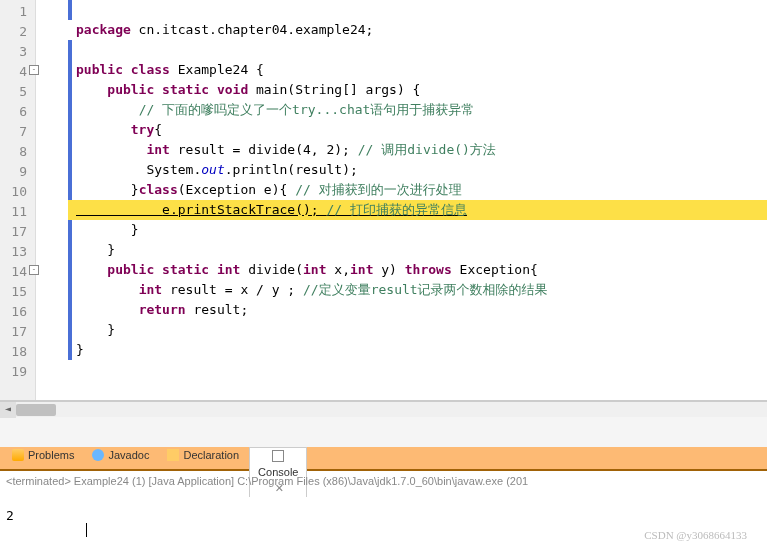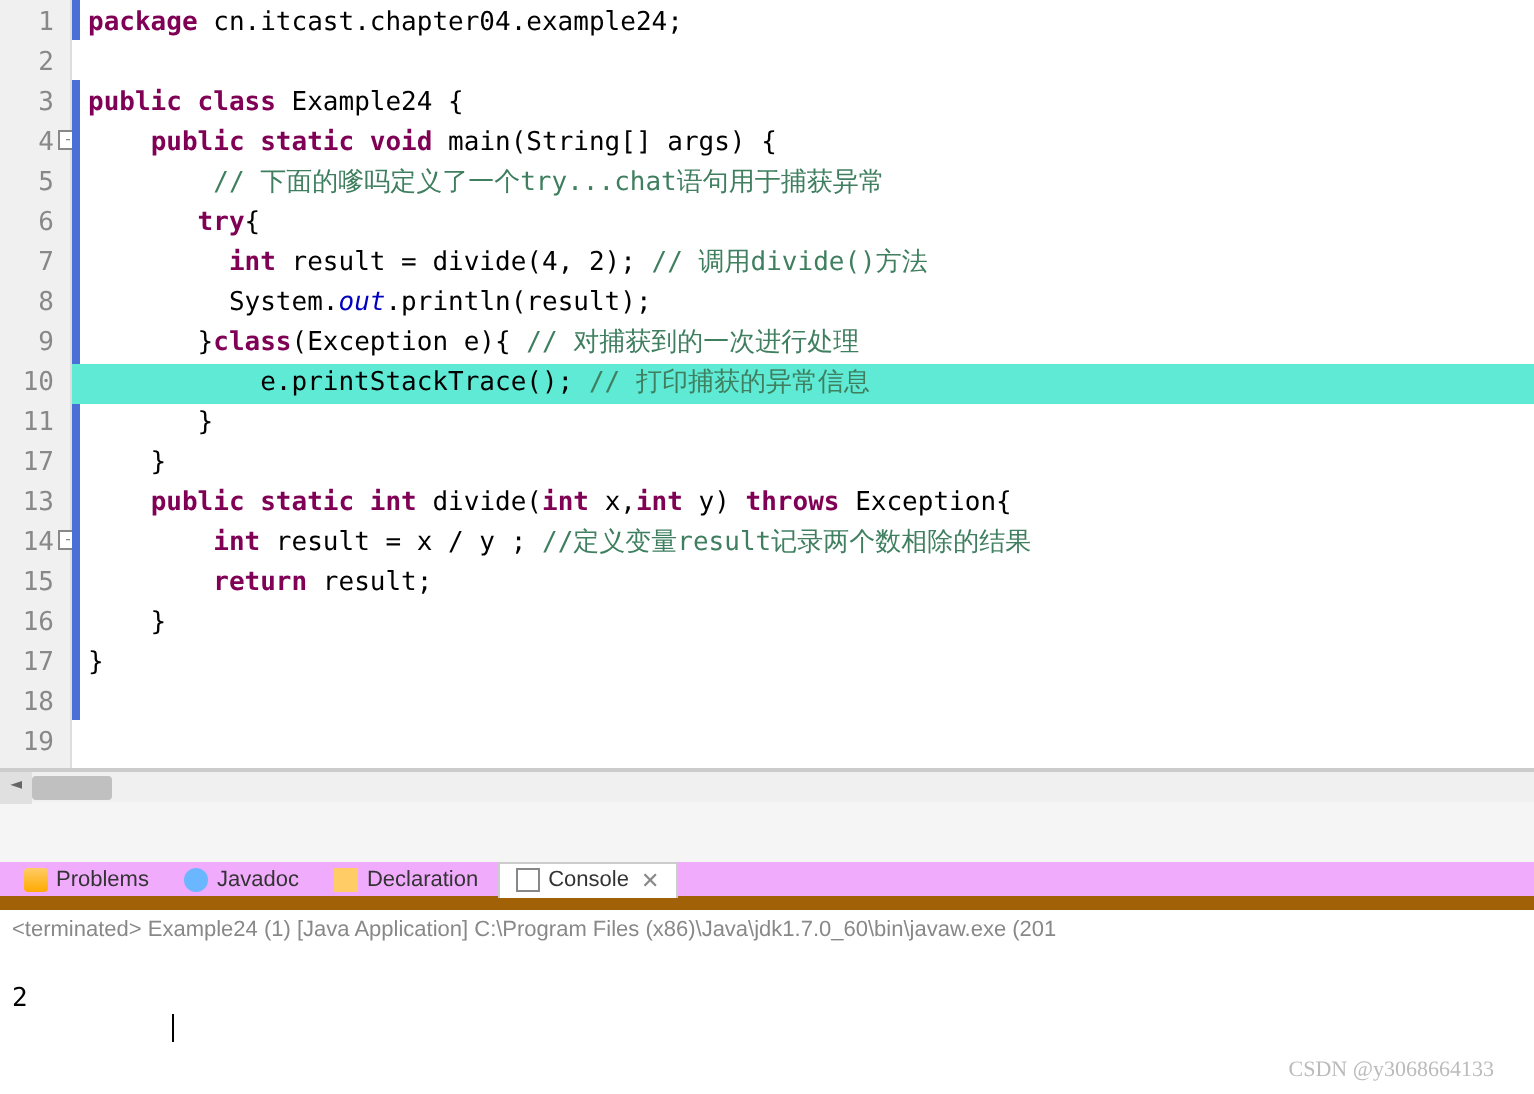--- a/index.html
+++ b/index.html
@@ -3,40 +3,40 @@
   <meta charset="utf-8">
   <style>
     * { margin: 0; padding: 0; box-sizing: border-box; }
     body { font-family: Consolas, Monaco, monospace; font-size: 13px; background: #fff; width: 767px; }
     
     .editor { display: flex; background: #fff; border-bottom: 1px solid #ccc; }
     .gutter { background: #f0f0f0; text-align: right; padding: 2px 8px 2px 4px; color: #888; user-select: none; border-right: 1px solid #ddd; min-width: 36px; }
     .gutter-line { height: 20px; line-height: 20px; position: relative; }
     .fold-indicator { position: absolute; right: -12px; top: 3px; width: 10px; height: 10px; border: 1px solid #888; background: #fff; font-size: 8px; line-height: 8px; text-align: center; color: #888; }
     
-    .code-area { flex: 1; padding: 2px 0; position: relative; overflow: hidden; }
+    .code-area { flex: 1; padding: 20px 0; position: relative; overflow: hidden; margin-left: 32px; }
     .code-line { height: 20px; line-height: 20px; white-space: pre; padding-left: 8px; position: relative; }
-    .code-line.highlighted { background: #5eead4; }
+    .code-line.highlighted { background: #fde047; text-decoration: underline; }
     .marker-bar { position: absolute; left: 0; top: 0; width: 4px; height: 100%; }
     .marker { position: absolute; left: 0; width: 4px; height: 20px; background: #4a6fd6; }
     
     .kw { color: #7f0055; font-weight: bold; }
     .comment { color: #3f7f5f; }
     .static-field { color: #0000c0; font-style: italic; }
     .normal { color: #000; }
     
     .h-scroll { height: 16px; background: #f0f0f0; border-top: 1px solid #ccc; position: relative; }
     .h-scroll-thumb { position: absolute; left: 16px; top: 2px; height: 12px; width: 40px; background: #c0c0c0; border-radius: 2px; }
     .h-scroll-arrow { position: absolute; top: 0; width: 16px; height: 16px; background: #e0e0e0; text-align: center; line-height: 14px; font-size: 10px; color: #666; }
     
     .spacer { height: 30px; background: #f5f5f5; }
     
-    .tabs-bar { display: flex; align-items: center; height: 24px; background: #f0abfc; border-bottom: 7px solid #a16207; padding-left: 4px; gap: 2px; }
+    .tabs-bar { display: flex; align-items: flex-start; height: 24px; background: #fdba74; border-bottom: 2px solid #a16207; padding-left: 4px; gap: 2px; }
     .tab { display: inline-flex; align-items: center; padding: 2px 8px; font-size: 11px; color: #333; gap: 4px; font-family: Tahoma, sans-serif; }
-    .tab.active { background: #fff; border: 1px solid #ccc; border-bottom: none; }
+    .tab.active { background: #fff; border: 1px solid #ccc; border-bottom: none; flex-direction: column; }
     .tab-icon { width: 12px; height: 12px; display: inline-block; }
     .close-x { font-size: 11px; color: #888; margin-left: 2px; }
     
     .console-area { padding: 4px 6px; font-family: Tahoma, sans-serif; font-size: 11px; }
     .console-header { color: #888; margin-bottom: 21px; }
     .console-output { font-family: Consolas, monospace; font-size: 13px; color: #000; }
     
     .watermark { position: fixed; right: 20px; bottom: 6px; color: #bbb; font-size: 11px; font-family: Liberation Serif, serif; }
     .cursor { display: inline-block; width: 1px; height: 14px; background: #000; vertical-align: middle; margin-left: 80px; }
     

